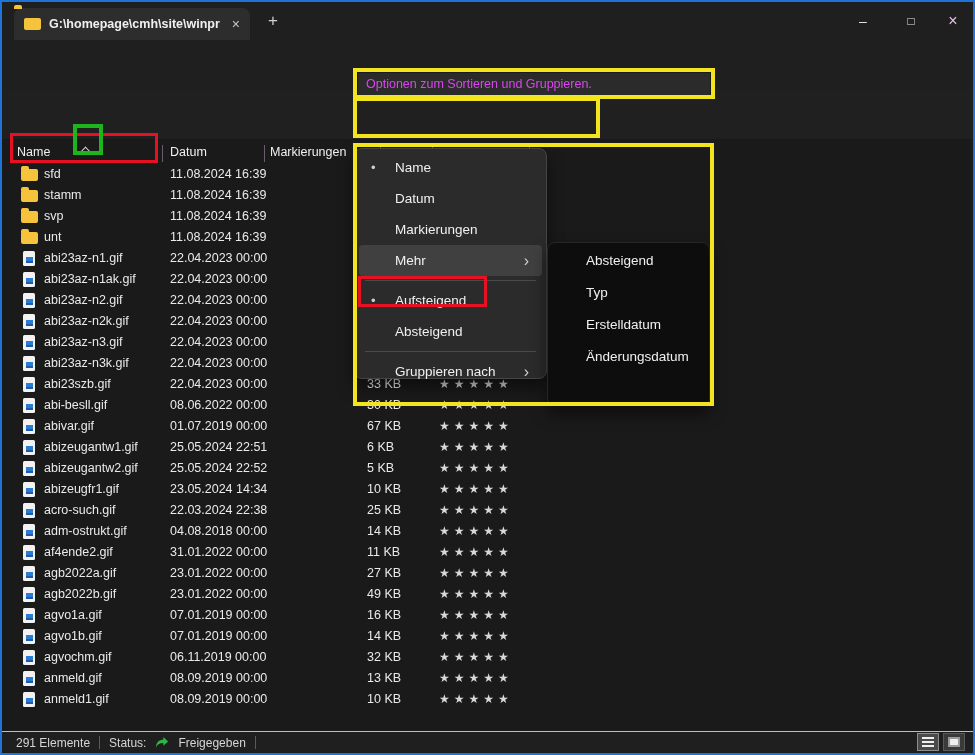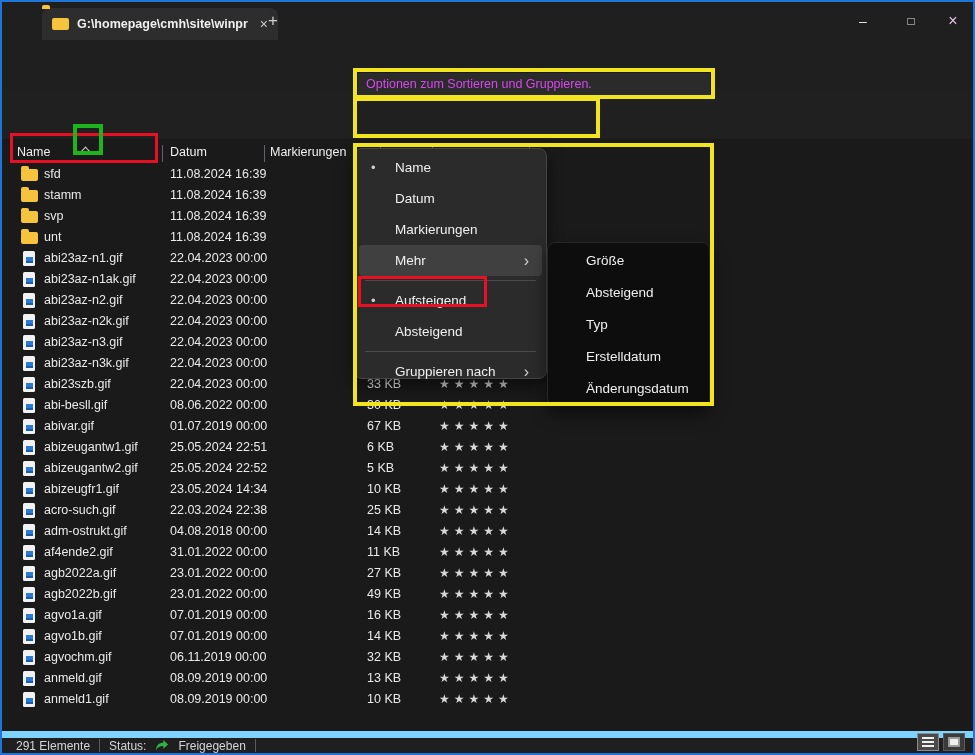--- a/index.html
+++ b/index.html
@@ -1,21 +1,21 @@
 <!DOCTYPE html>
 <html style="--accent: #4cc2ff; --folder: #f6c33d; --star: #d8d8d8; --ann-red: #e81123; --ann-yellow: #f2e41e; --ann-green: #1eb41e;"><head>
 <meta charset="utf-8">
 <style>
   html,body{margin:0;padding:0;background:#000;}
   *{box-sizing:border-box;font-family:"Liberation Sans","DejaVu Sans",sans-serif;}
   .window{position:relative;width:975px;height:755px;background:#1f1f1f;border:2px solid #1e74d8;overflow:hidden;color:#e8e8e8;}
 
   
   .titlebar{position:absolute;left:0;top:0;right:0;height:38px;background:#1f1f1f;}
-  .tab{position:absolute;left:12px;top:6px;width:236px;height:32px;background:#2d2d2d;border-radius:8px 8px 0 0;display:flex;align-items:center;padding:0 10px;gap:8px;margin-left:28px;}
+  .tab{position:absolute;left:12px;top:6px;width:236px;height:32px;background:#2d2d2d;border-radius:8px 8px 0 0;display:flex;align-items:center;padding:0 10px;gap:8px;}
   .tab-title{flex:1;font-size:12.5px;font-weight:bold;color:#f0f0f0;white-space:nowrap;overflow:hidden;}
   .tab-close{color:#c8c8c8;font-size:14px;line-height:14px;cursor:default;}
   .newtab{position:absolute;left:260px;top:8px;width:22px;height:22px;color:#cfcfcf;font-size:17px;line-height:22px;text-align:center;}
   .wctl{position:absolute;top:0;height:38px;width:42px;text-align:center;line-height:38px;color:#e0e0e0;}
   .wctl.min{left:840px;font-size:14px;}
   .wctl.max{left:888px;font-size:12px;}
   .wctl.close{left:930px;font-size:16px;color:#e3c0e3;}
 
   
   .navbar{position:absolute;left:0;top:38px;right:0;height:50px;background:#1f1f1f;}
@@ -90,21 +90,21 @@
   .ann.red{border:3px solid var(--ann-red);}
   .ann.green{border:4px solid var(--ann-green);}
   .yA{left:351px;top:66px;width:362px;height:31px;z-index:7;}
   .yB{left:351px;top:95px;width:247px;height:41px;z-index:7;}
   .yC{left:351px;top:141px;width:361px;height:263px;}
   .r1{left:8px;top:131px;width:148px;height:30px;}
   .r2{left:356px;top:274px;width:129px;height:31px;z-index:9;}
   .g1{left:71px;top:122px;width:30px;height:31px;z-index:9;}
 
   
-  .statusbar{position:absolute;left:0;right:0;bottom:0;height:22px;background:#1f1f1f;border-top:7px solid #7dd3fc;display:flex;align-items:center;padding-left:14px;font-size:12px;color:#d6d6d6;gap:9px;}
+  .statusbar{position:absolute;left:0;right:0;bottom:0;height:22px;background:#1f1f1f;border-top:1px solid #7dd3fc;display:flex;align-items:center;padding-left:14px;font-size:12px;color:#d6d6d6;gap:9px;}
   .status-sep{width:1px;height:13px;background:#5a5a5a;}
   .view-toggles{position:absolute;right:8px;bottom:2px;display:flex;gap:4px;z-index:3;}
   .view-btn{width:22px;height:18px;display:flex;align-items:center;justify-content:center;}
   .view-btn.details{background:#4a4a4a;border:1px solid #8c8c8c;}
   .view-btn.icons{background:#3a3a3a;border:1px solid #5a5a5a;}
   .details-glyph{width:12px;height:11px;background:repeating-linear-gradient(#efefef 0 1.6px,transparent 1.6px 4.2px);}
   .icons-glyph{width:12px;height:10px;background:#efefef;box-shadow:inset 0 0 0 2px #9a9a9a;}
 </style>
 </head>
 <body>
@@ -455,21 +455,20 @@
       </div>
       <div class="menu-sep"></div>
       <div class="menu-item">
         <span class="menu-bullet"></span>
         <span class="menu-label">Gruppieren nach</span>
         <span class="menu-arrow">›</span>
       </div>
     </div>
 
   <div class="submenu" id="submenu">
-      <div class="submenu-item">Größe</div>
       <div class="submenu-item">Absteigend</div>
       <div class="submenu-item">Typ</div>
       <div class="submenu-item">Erstelldatum</div>
       <div class="submenu-item">Änderungsdatum</div>
     </div>
 
   <div class="tooltip">Optionen zum Sortieren und Gruppieren.</div>
 
   <div class="ann yellow yA"></div>
   <div class="ann yellow yB"></div>

